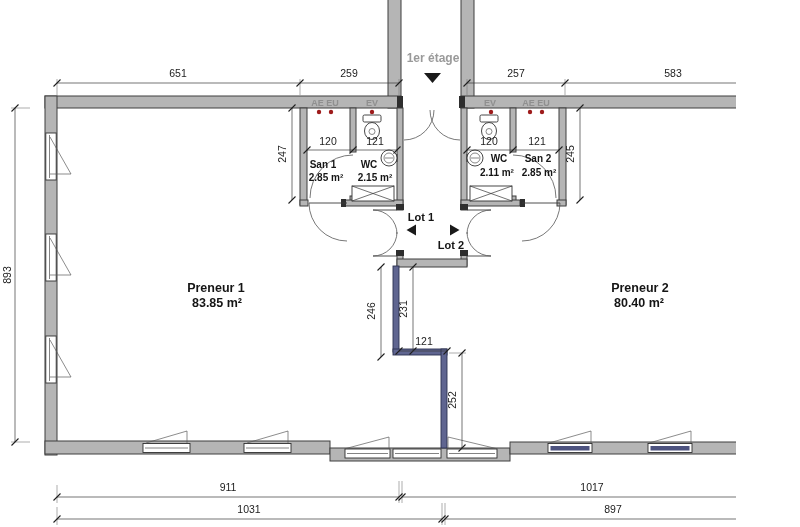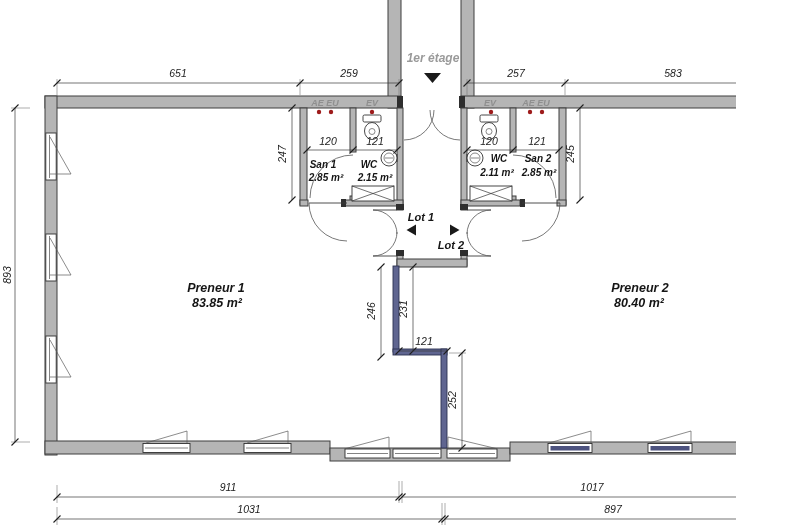--- a/index.html
+++ b/index.html
@@ -1,16 +1,16 @@
 <!DOCTYPE html>
 <html><head>
 <meta charset="utf-8">
 <style>
   html,body{margin:0;padding:0;background:#ffffff;}
-  .stage{position:relative;width:736px;height:527px;background:#ffffff;overflow:hidden;font-style:italic;}
+  .stage{position:relative;width:736px;height:527px;background:#ffffff;overflow:hidden;}
   svg{display:block;}
   .wall{fill:#b5b5b5;stroke:#3f3f3f;stroke-width:1;}
   .jamb{fill:#2e2e2e;stroke:none;}
   .bwall{fill:#5f6590;stroke:#2c3150;stroke-width:0.9;}
   .dl{stroke:#3a3a3a;stroke-width:0.7;fill:none;}
   .tick{stroke:#1f1f1f;stroke-width:1.1;}
   .ext{stroke:#777;stroke-width:0.6;}
   .arc{stroke:#555;stroke-width:0.8;fill:none;}
   .leaf{stroke:#3a3a3a;stroke-width:0.9;fill:none;}
   .fix{stroke:#333;stroke-width:0.9;fill:#ffffff;}

